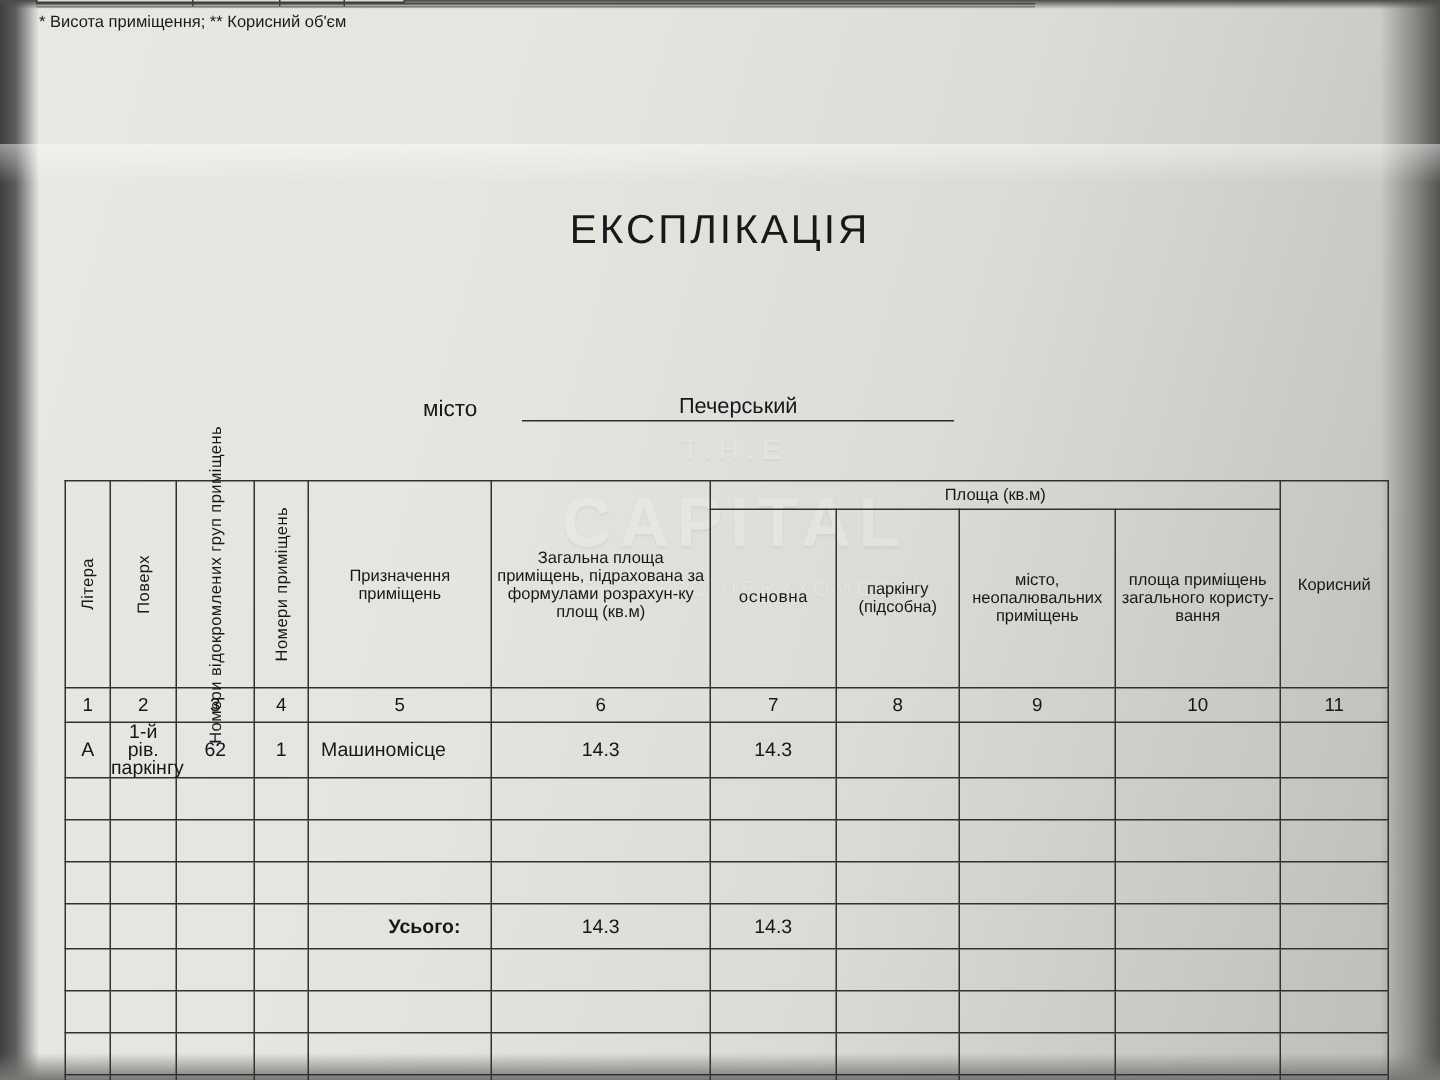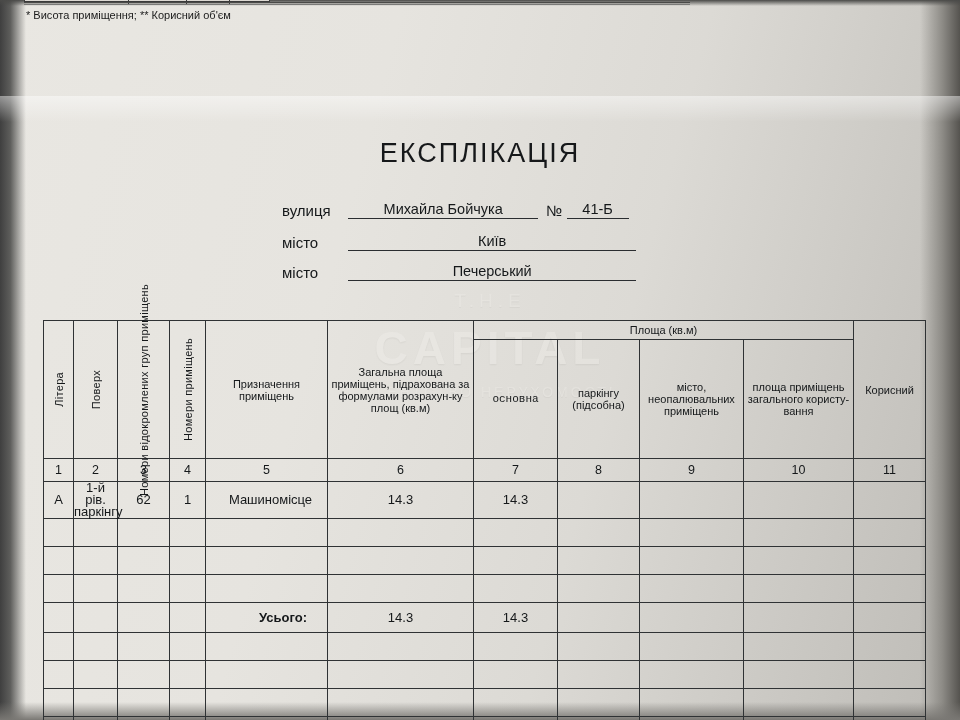--- a/index.html
+++ b/index.html
@@ -227,21 +227,21 @@
   }
   .numrow td {
     height: 22px;
     font-size: 12.5px;
   }
   .datarow td {
     height: 30px;
     font-size: 13px;
   }
   .datarow .left {
-    text-align: center;
+    text-align: left;
     padding-left: 8px;
   }
   .tiny {
     font-size: 8px;
     line-height: 9px;
   }
   .emptyrow td { height: 27px; }
   .totalrow td {
     height: 29px;
     font-size: 13px;
@@ -285,37 +285,21 @@
   <div class="watermark">
     <div class="wm-small">T.H.E</div>
     <div class="wm-big">CAPITAL</div>
     <div class="wm-sub">АГЕНТСТВО НЕРУХОМОСТІ</div>
   </div>
 
   <div class="heading">
     <div class="title-main">ЕКСПЛІКАЦІЯ</div>
   </div>
 
-  <div class="addr addr-street">
-    <span class="lbl">вулиця</span>
-    <span class="line" style="width:190px;">
-      <span class="val">Михайла Бойчука</span>
-    </span>
-    <span style="margin-left:4px;">№</span>
-    <span class="line" style="width:62px;">
-      <span class="val">41-Б</span>
-    </span>
-  </div>
-
-  <div class="addr addr-city">
-    <span class="lbl">місто</span>
-    <span class="line" style="width:288px;">
-      <span class="val">Київ</span>
-    </span>
-  </div>
+
 
   <div class="addr addr-distr">
     <span class="lbl">місто</span>
     <span class="line" style="width:288px;">
       <span class="val">Печерський</span>
     </span>
   </div>
 
   <table class="tbl">
     <colgroup>

